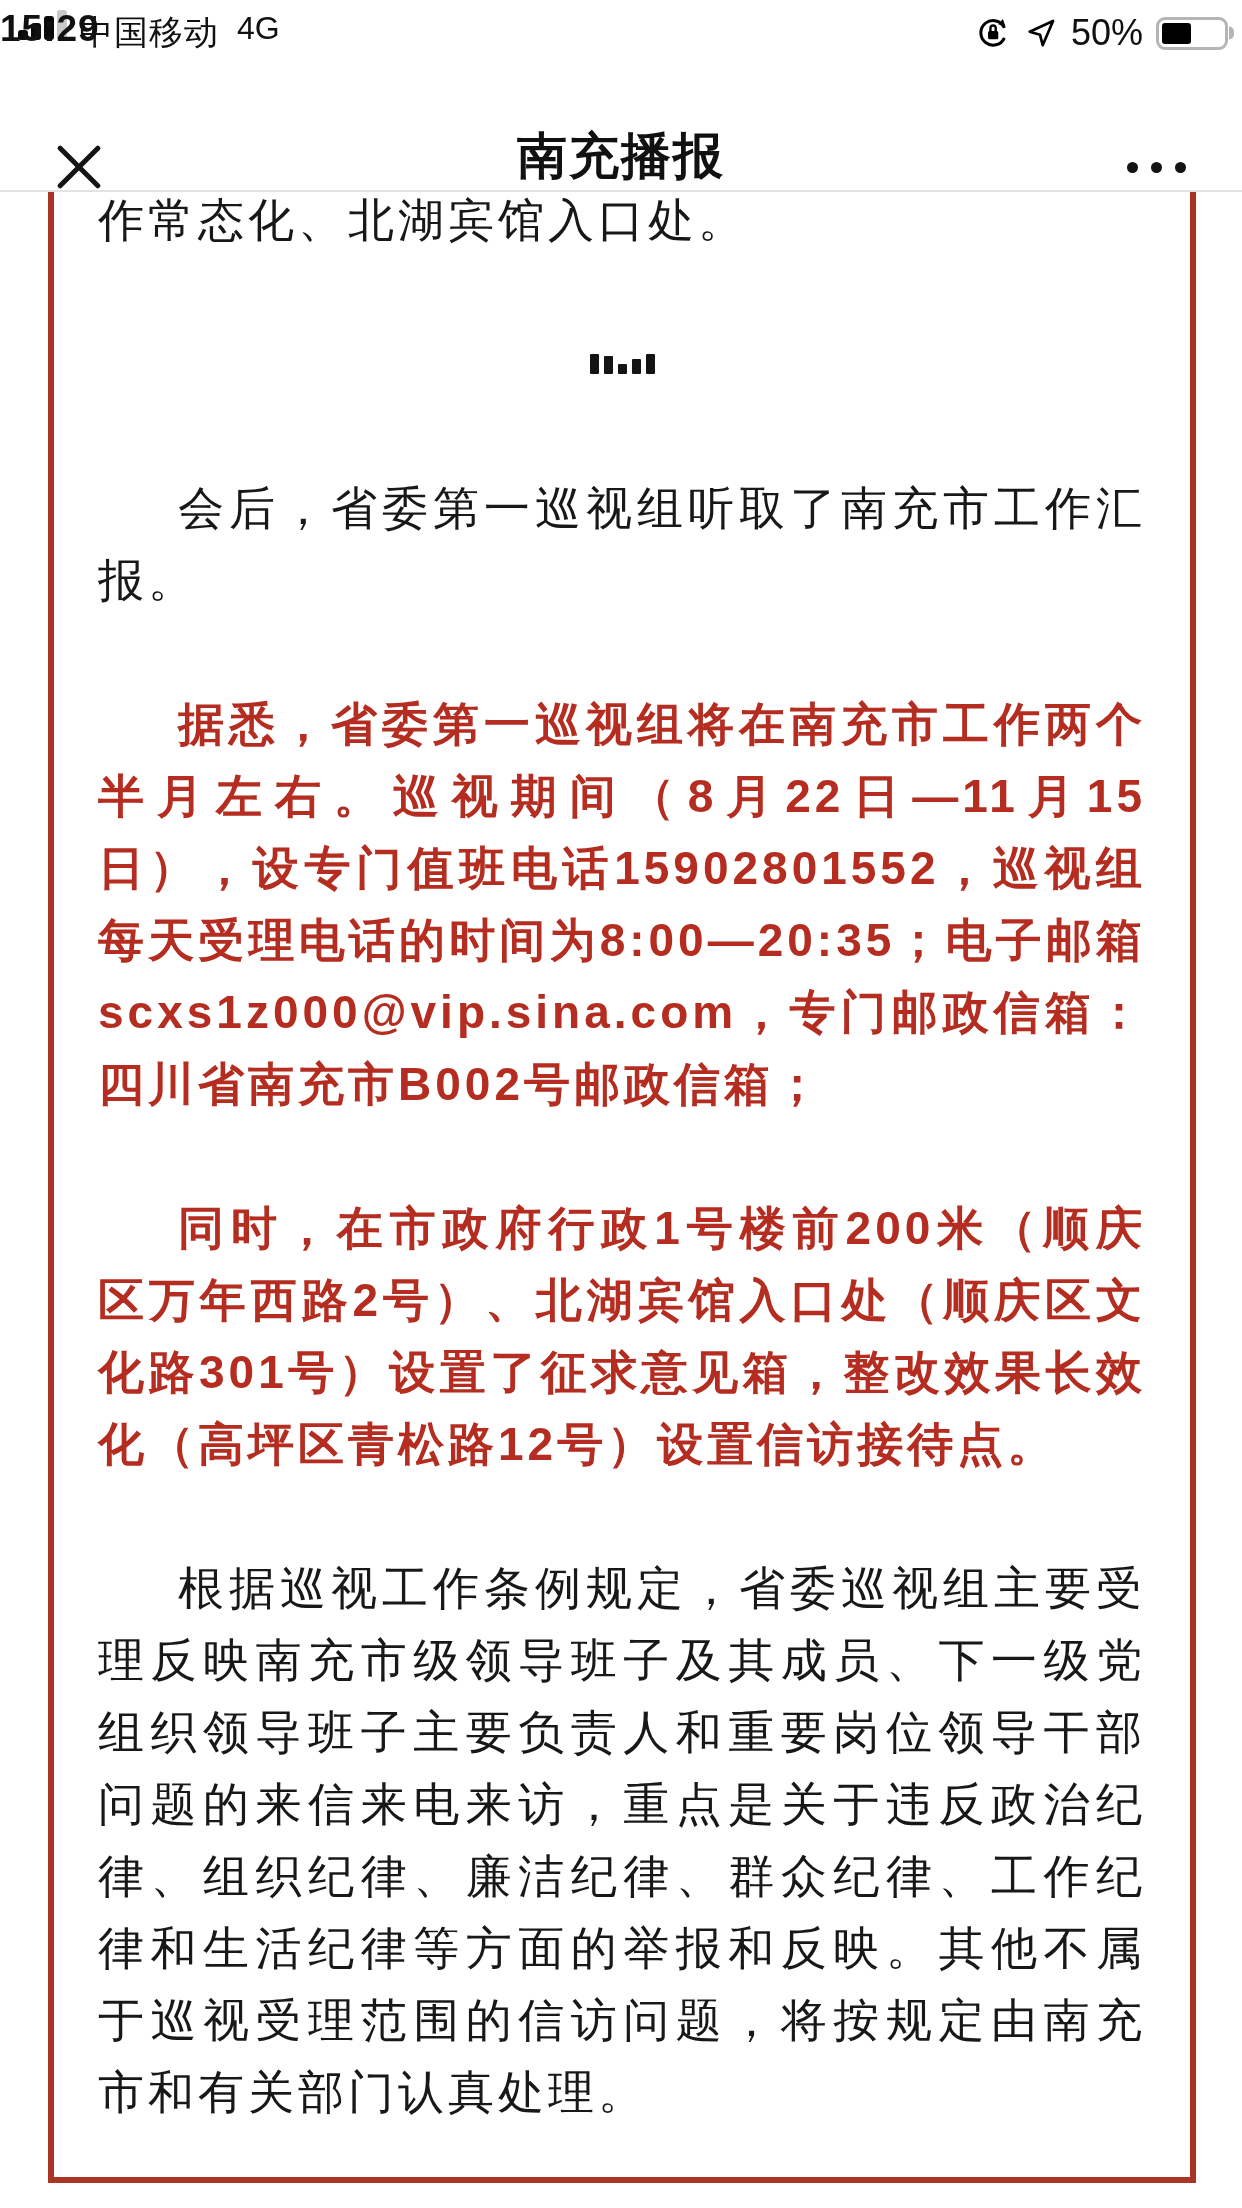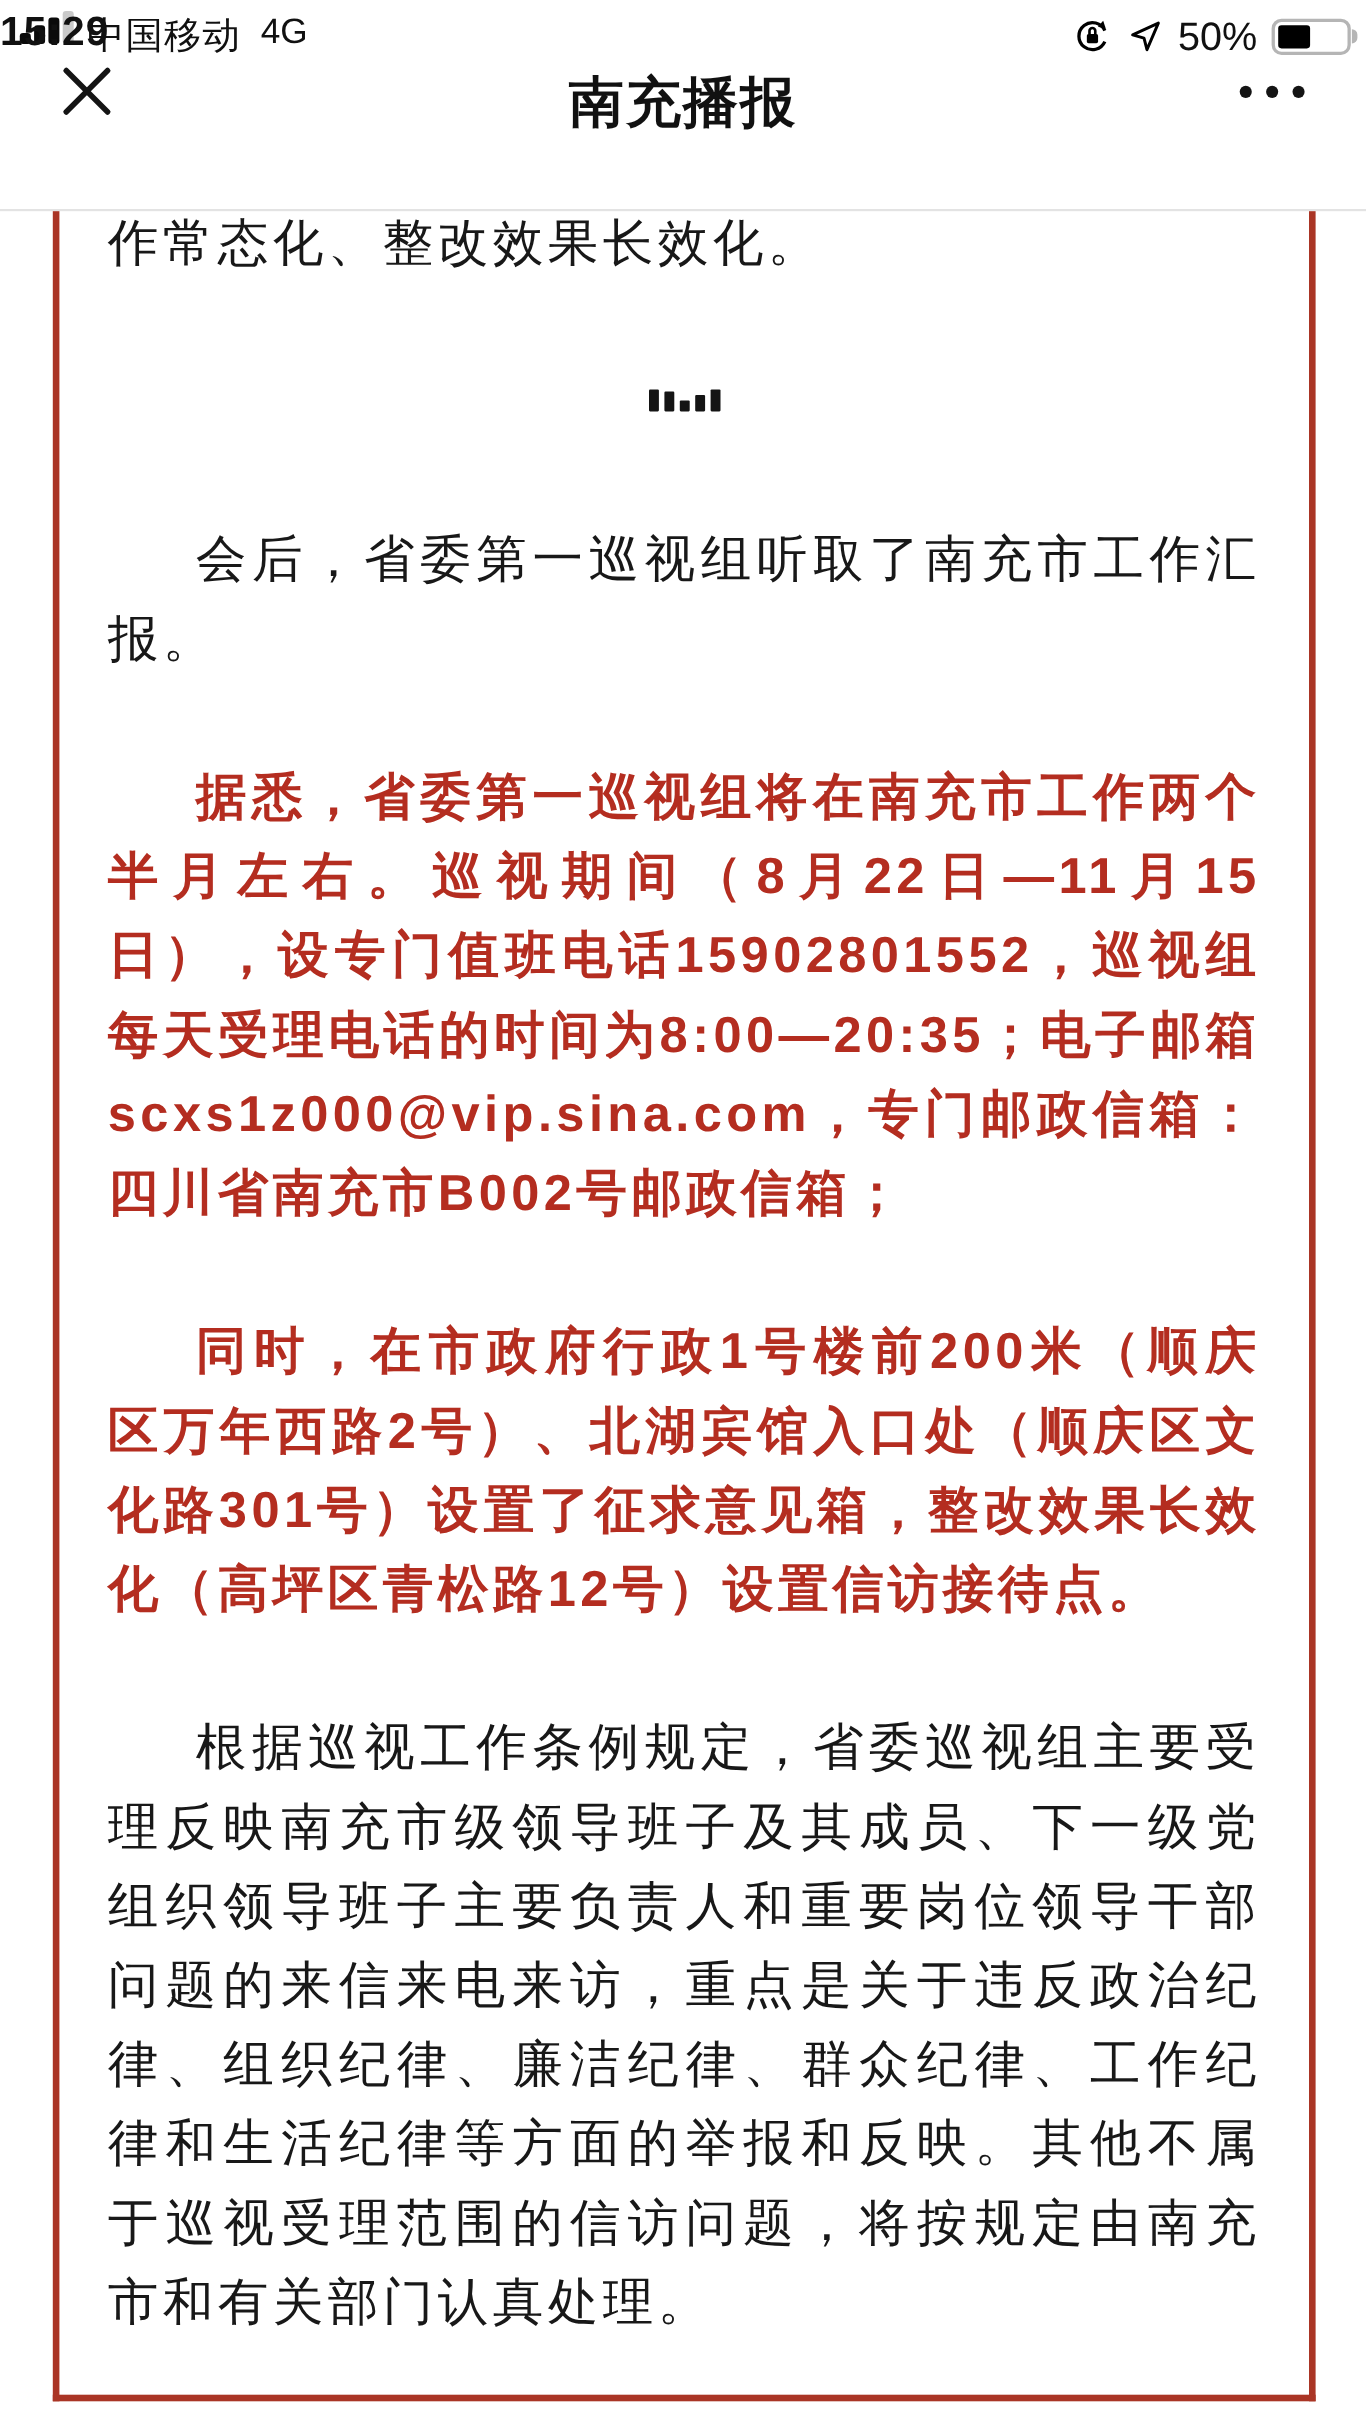--- a/index.html
+++ b/index.html
@@ -28,21 +28,21 @@
   }
   .sb-right{margin-left:auto;display:flex;align-items:center;gap:13px;}
   .pct{font-size:36px;}
   .battery{position:relative;width:72px;height:33px;border:3px solid #b5b5b5;
     border-radius:9px;box-sizing:border-box;display:flex;align-items:center;padding:3px;}
   .battery-fill{width:29px;height:21px;background:#000;border-radius:3px;}
   .battery-nub{position:absolute;right:-9px;top:50%;transform:translateY(-50%);
     width:5px;height:13px;background:#b5b5b5;border-radius:0 5px 5px 0;}
   
   .nav-bar{
-    height:132px;display:flex;align-items:flex-start;justify-content:space-between;
+    height:132px;display:flex;align-items:flex-end;justify-content:space-between;
     padding:0 56px;box-sizing:border-box;position:relative;
     border-bottom:2px solid var(--separator,#e3e3e3);
     font-family:Liberation Mono, monospace;
   }
   .close-btn{width:46px;height:46px;position:relative;cursor:pointer;}
   .close-btn span{position:absolute;top:50%;left:50%;width:58px;height:5px;
     background:#141414;border-radius:2px;}
   .close-btn span:nth-child(1){transform:translate(-50%,-50%) rotate(45deg);}
   .close-btn span:nth-child(2){transform:translate(-50%,-50%) rotate(-45deg);}
   .nav-title{position:absolute;left:0;right:0;text-align:center;font-size:50px;
@@ -121,21 +121,21 @@
   <div class="more-btn">
       <i></i>
       <i></i>
       <i></i>
     </div>
 </div>
 
 <div class="content">
   <div class="red-frame">
     <div class="article">
-      <p class="p-first">作常态化、整改效果长效化。</p>
+      <p class="p-first">作常态化、北湖宾馆入口处。</p>
       <div class="divider">
         <span class="bars-icon">
           <i></i>
             <i></i>
             <i></i>
             <i></i>
             <i></i>
         </span>
       </div>
       <p class="indent">会后，省委第一巡视组听取了南充市工作汇报。</p>

